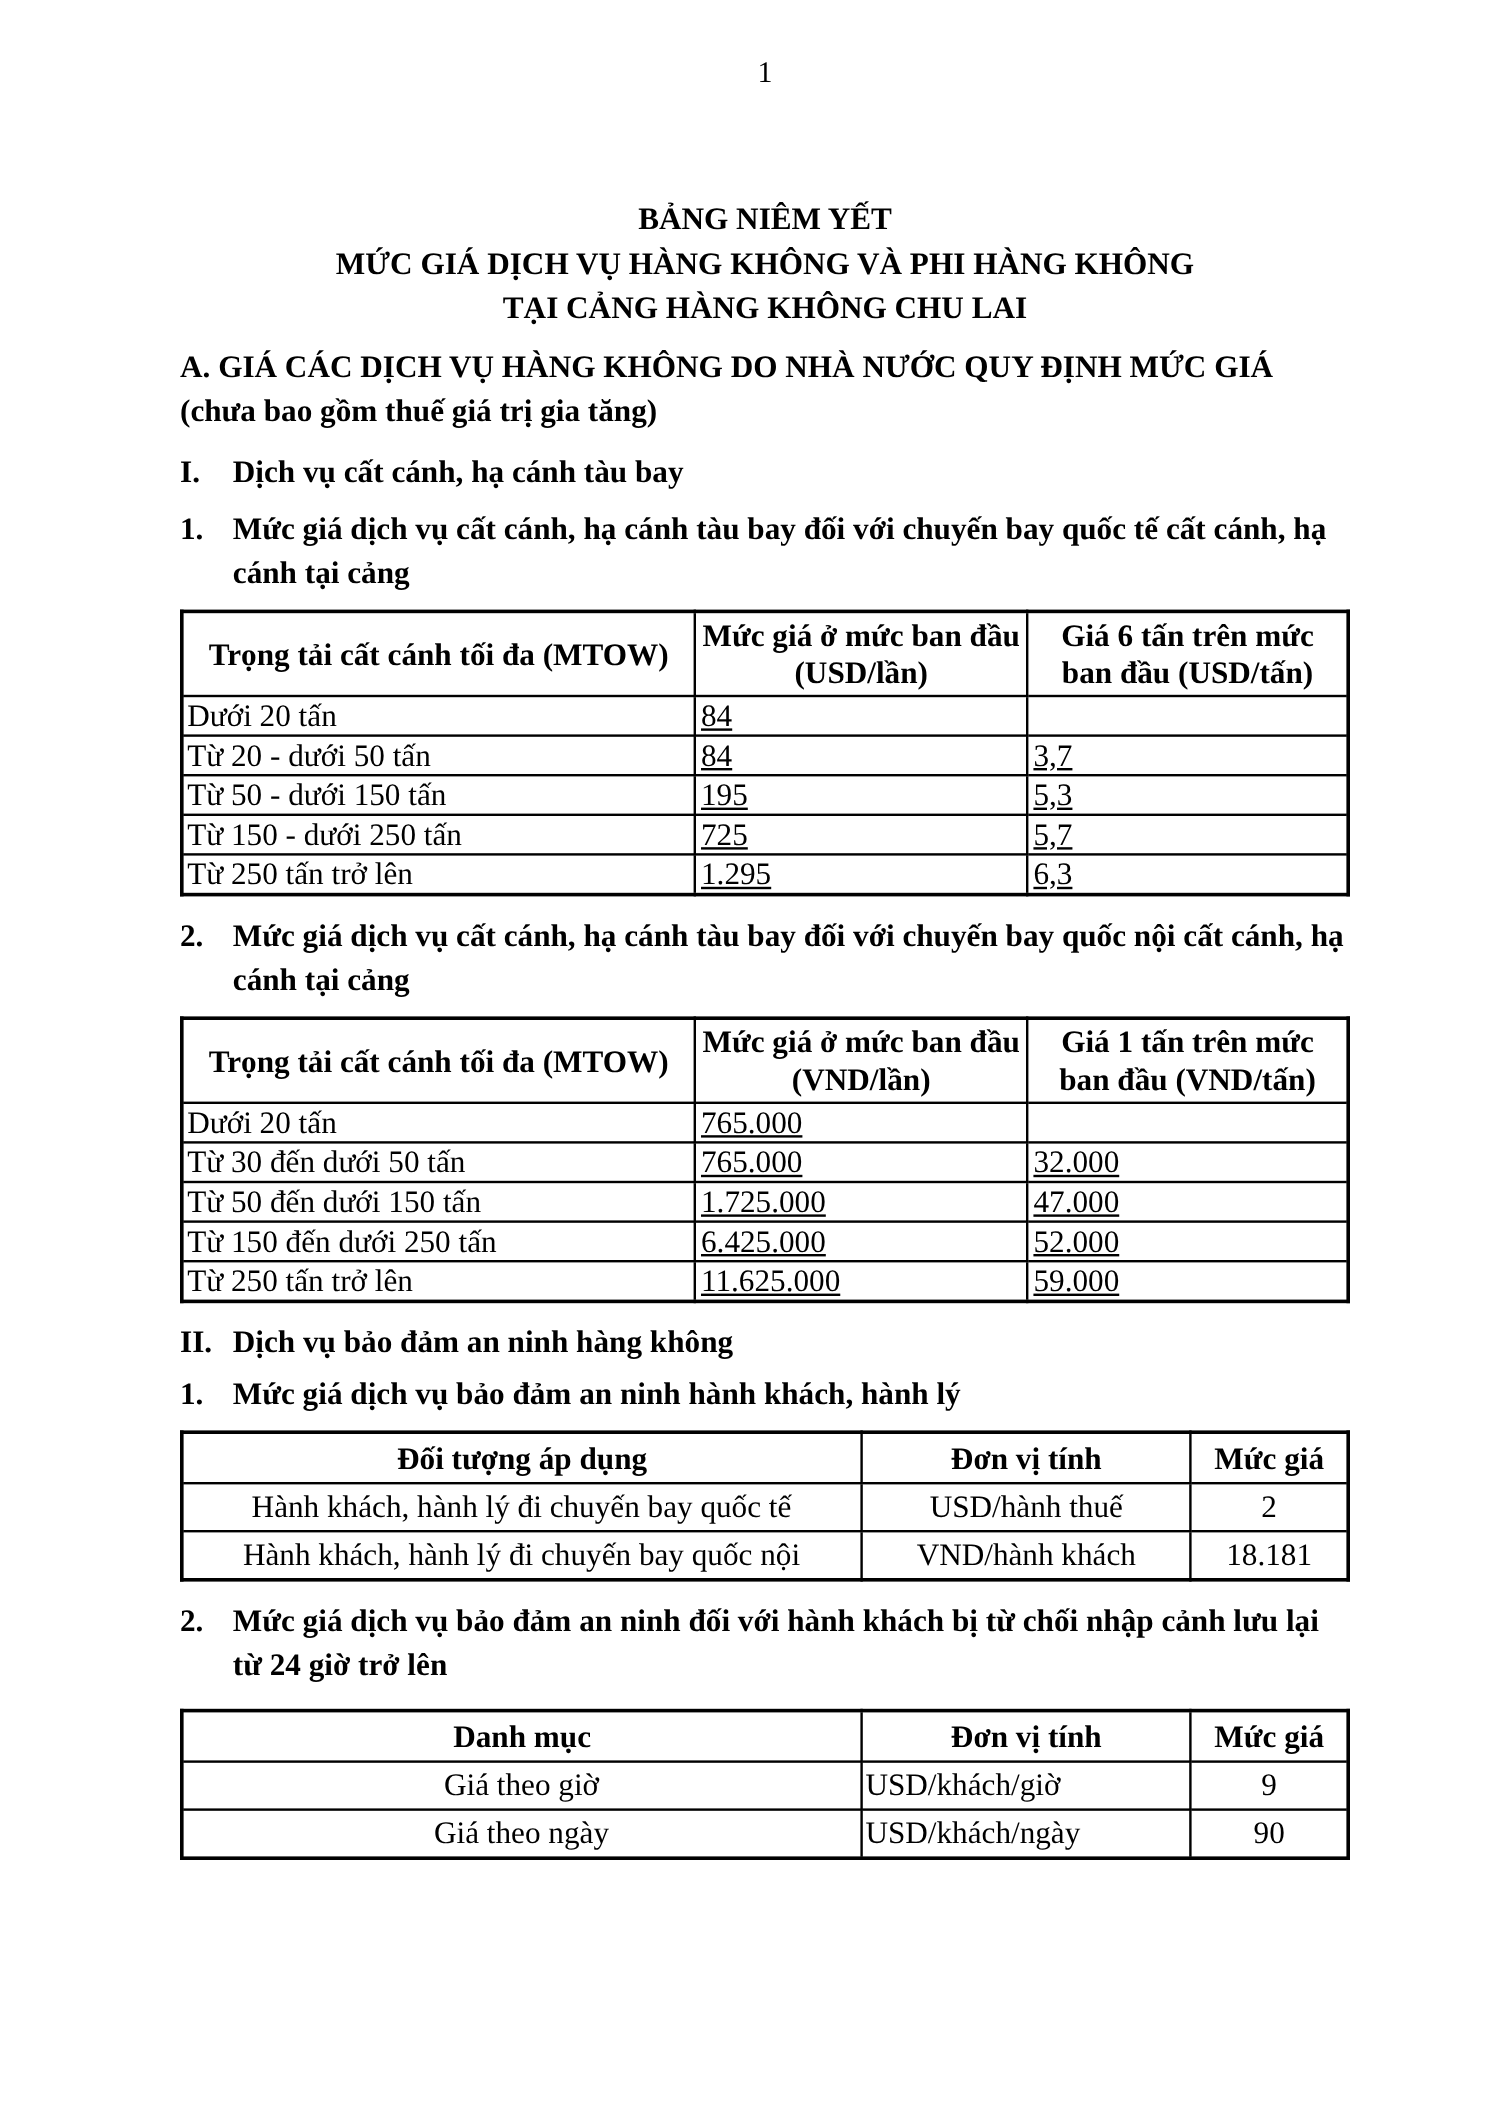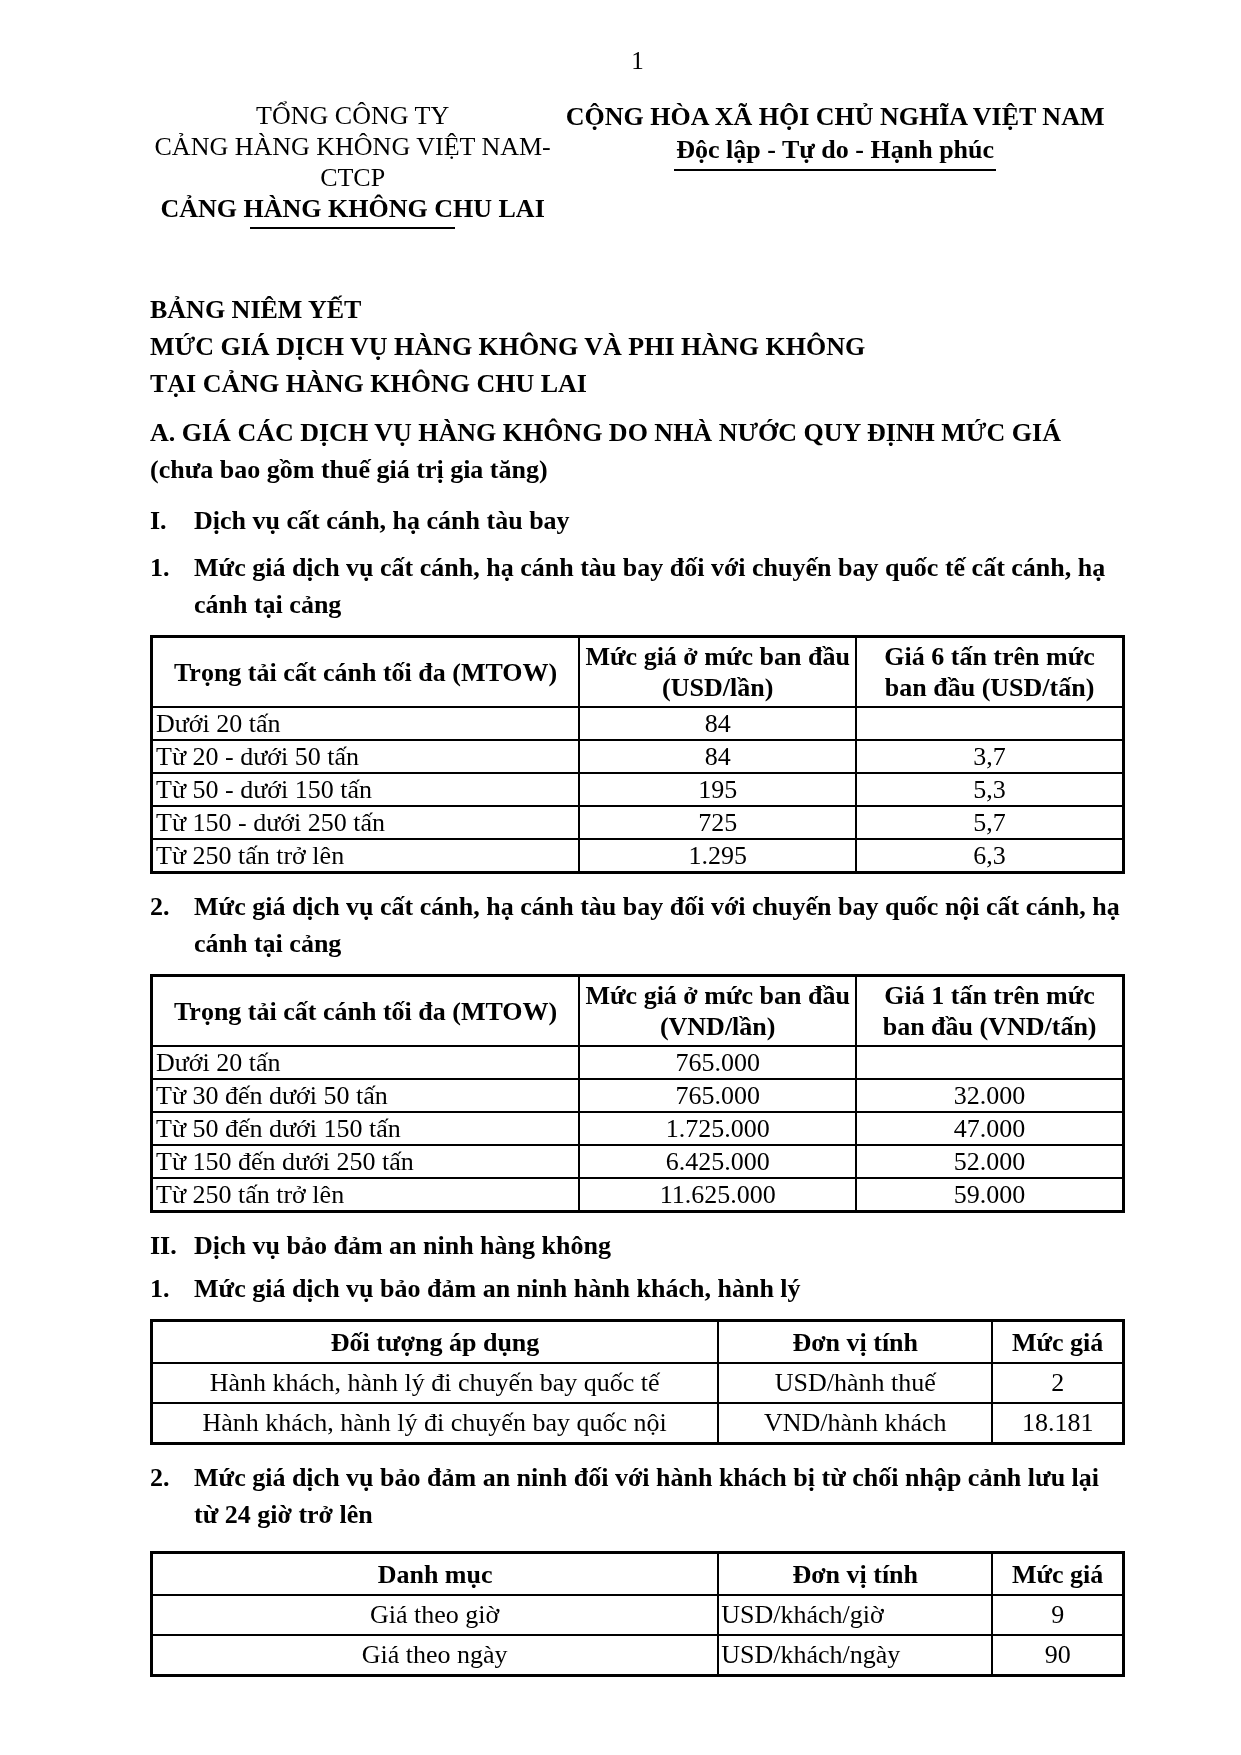--- a/index.html
+++ b/index.html
@@ -12,62 +12,50 @@
   .pagenum{margin-top:46px;text-align:center;line-height:30px;font-size:25px;}
   
   .header{display:flex;margin-top:24px;}
   .hdr-left{width:42%;text-align:center;line-height:31px;}
   .hdr-right{width:58%;text-align:center;line-height:33px;padding-right:10px;}
   .hdr-line{display:block;}
   .bold{font-weight:bold;}
   .hdr-rule{width:205px;height:0;border-top:2px solid #000;margin:3px auto 0 auto;}
   .underlined{display:inline-block;border-bottom:2px solid #000;padding:0 2px 3px 2px;}
   
-  .title-block{margin-top:62px;text-align:left;font-weight:bold;line-height:37px;}
+  .title-block{margin-top:88px;text-align:center;font-weight:bold;line-height:37px;}
   .heading-a{margin-top:12px;font-weight:bold;line-height:37px;}
   .sec-heading{margin-top:14px;font-weight:bold;line-height:37px;display:flex;}
   .sec-heading .num{width:44px;flex-shrink:0;}
   .item{margin-top:10px;font-weight:bold;line-height:37px;display:flex;}
   .item .num{width:44px;flex-shrink:0;}
   
   table{width:100%;border-collapse:collapse;table-layout:fixed;margin-top:12px;}
   table,th,td{border:2px solid #000;}
   table{border-width:3px;}
   th{font-weight:bold;text-align:center;vertical-align:middle;padding:2px 4px;line-height:31px;}
   td{vertical-align:middle;padding:0 4px;line-height:30px;}
   .t-mtow th{height:64px;}
   .t-mtow td{height:31px;}
   .t-mtow td.c1{text-align:left;padding-left:3px;}
-  .t-mtow td.c2,.t-mtow td.c3{text-align:center;}
+  .t-mtow td.c2,.t-mtow td.c3{text-align:left;text-decoration:underline;}
   .t-sec th{height:36px;}
   .t-sec td{height:38px;}
   .t-sec td.c1{text-align:center;padding-left:3px;}
   .t-sec td.c2,.t-sec td.c3{text-align:center;}
   .t-sec.left-unit td.c2{text-align:left;padding-left:2px;}
   .mt-s{margin-top:14px;}
 </style>
 </head>
 <body>
 
 <div class="content">
 
   <div class="pagenum">1</div>
 
-  <div class="header">
-    <div class="hdr-left">
-      <span class="hdr-line">TỔNG CÔNG TY</span>
-      <span class="hdr-line">CẢNG HÀNG KHÔNG VIỆT NAM-CTCP</span>
-      <span class="hdr-line bold">CẢNG HÀNG KHÔNG CHU LAI</span>
-      <div class="hdr-rule"></div>
-    </div>
-    <div class="hdr-right">
-      <span class="hdr-line bold">CỘNG HÒA XÃ HỘI CHỦ NGHĨA VIỆT NAM</span>
-      <span class="bold underlined">Độc lập - Tự do - Hạnh phúc</span>
-    </div>
-  </div>
 
   <div class="title-block">
     <div>BẢNG NIÊM YẾT</div>
     <div>MỨC GIÁ DỊCH VỤ HÀNG KHÔNG VÀ PHI HÀNG KHÔNG</div>
     <div>TẠI CẢNG HÀNG KHÔNG CHU LAI</div>
   </div>
 
   <div class="heading-a">
     <div>A. GIÁ CÁC DỊCH VỤ HÀNG KHÔNG DO NHÀ NƯỚC QUY ĐỊNH MỨC GIÁ</div>
     <div>(chưa bao gồm thuế giá trị gia tăng)</div>

